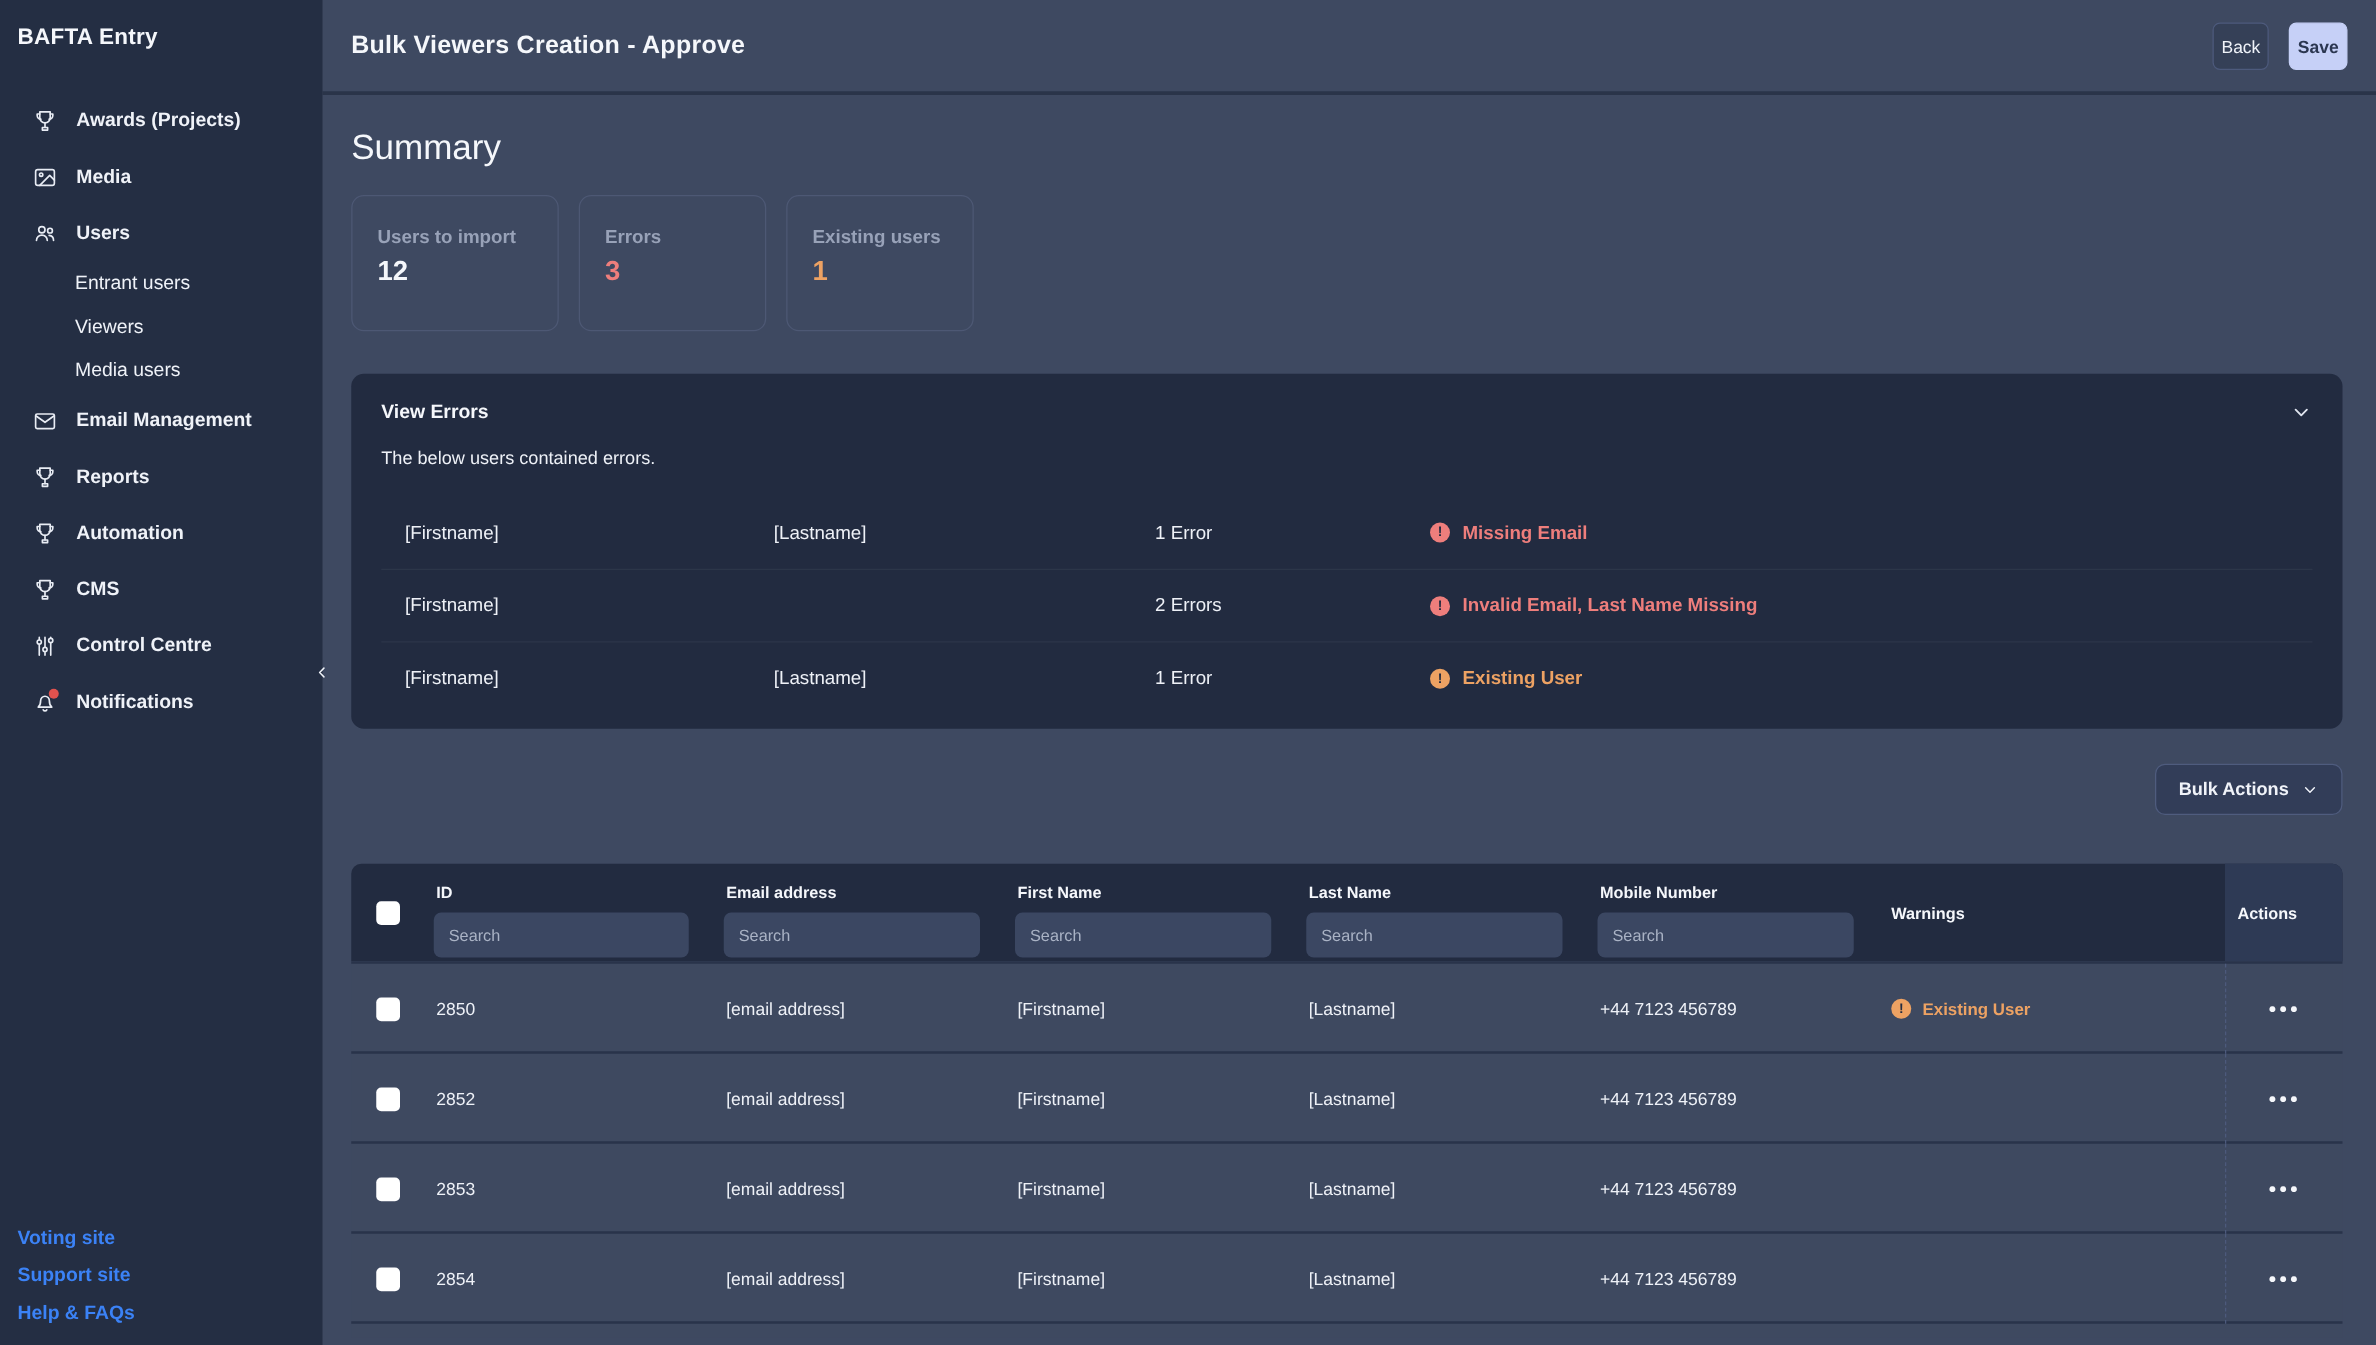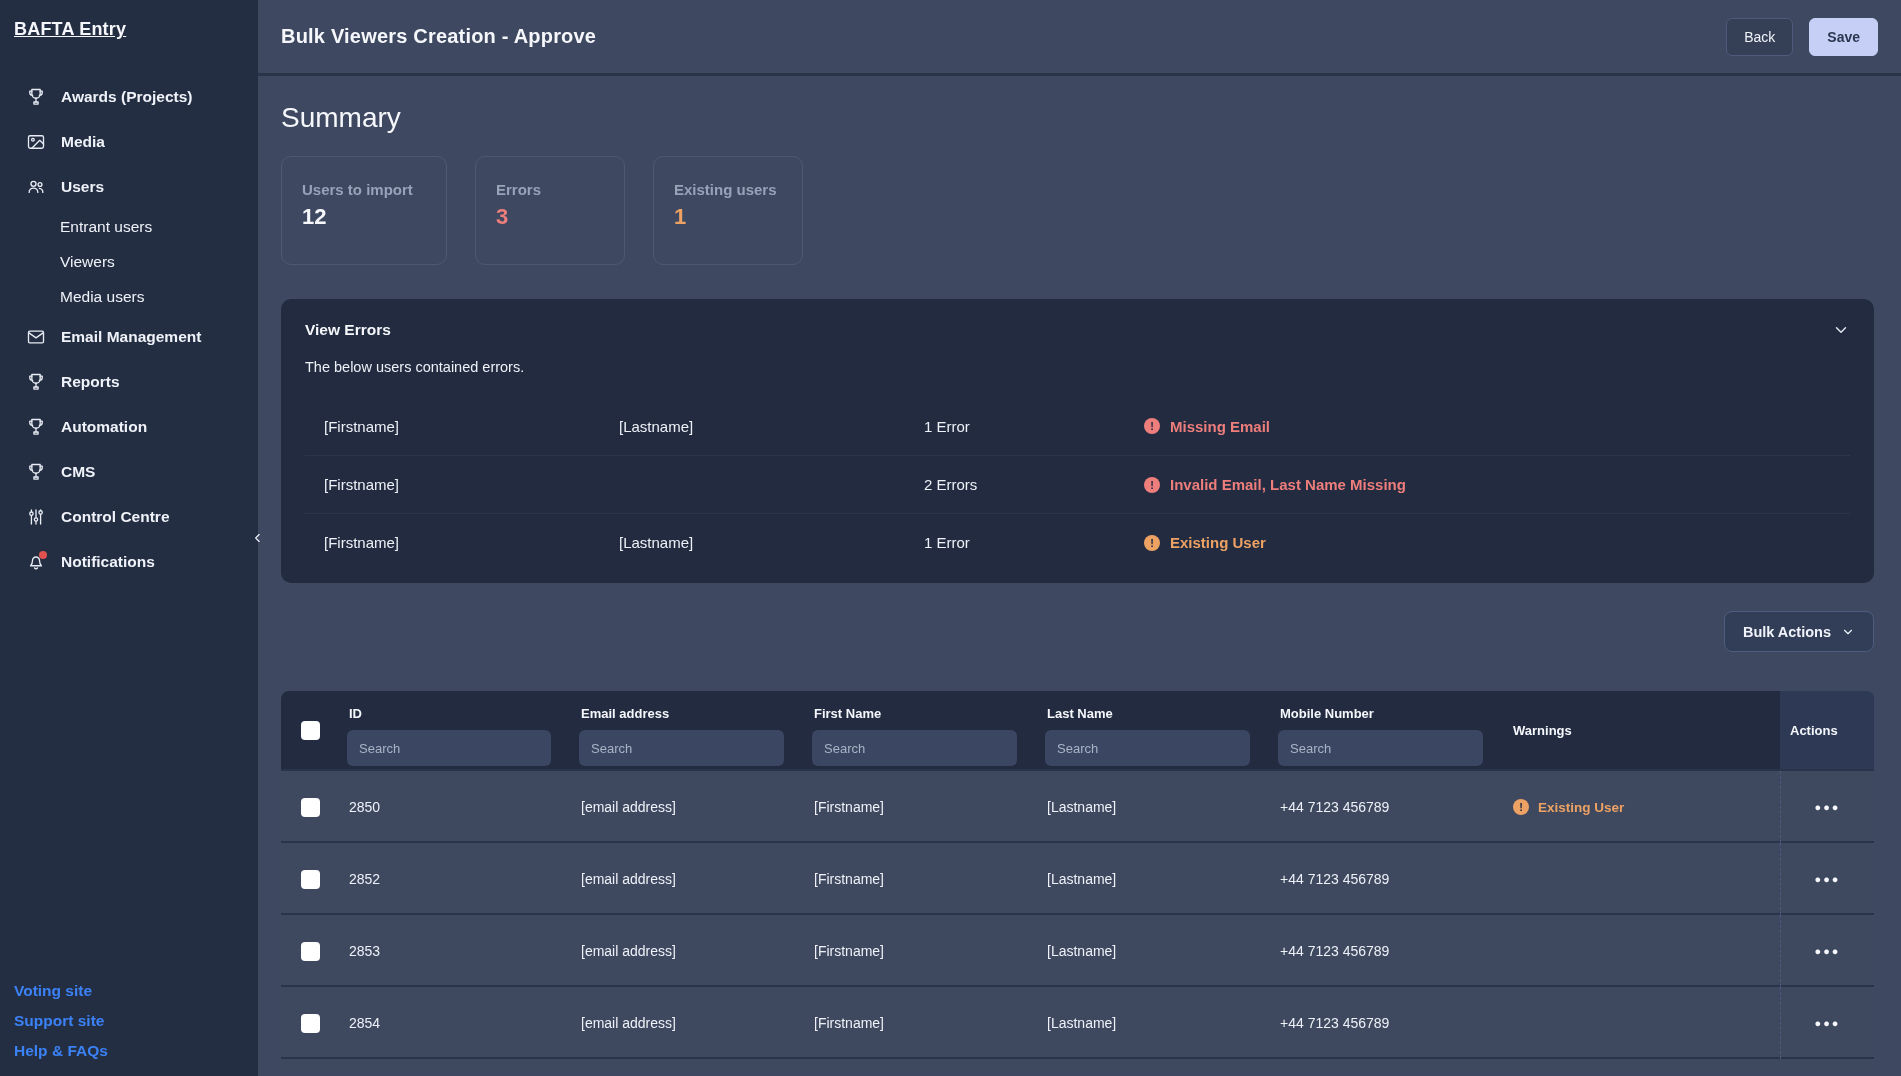--- a/index.html
+++ b/index.html
@@ -8,21 +8,21 @@
     font-family:"Liberation Sans", sans-serif;
     background:#3e4961; color:#eef1f7;
     display:flex;
   }
   
   .sidebar {
     width:258px; min-width:258px; height:1076px;
     background:#242e43; position:relative;
     display:flex; flex-direction:column;
   }
-  .app-title { padding:19px 20px 0 14px; font-size:18px; font-weight:700; letter-spacing:.2px; color:#f5f7fb;text-decoration:underline; }
+  .app-title { padding:19px 20px 0 14px; font-size:18px; font-weight:700; letter-spacing:.2px; color:#f5f7fb; }
   .nav { margin-top:34px; }
   .nav-item {
     display:flex; align-items:center; gap:15px;
     height:45px; padding-left:26px;
     font-size:15.5px; font-weight:600; color:#eff2f8; cursor:pointer;
   }
   .nav-sub { height:35px; padding-left:60px; font-weight:500; }
   .ic { width:20px; height:20px; fill:none; stroke:#e8ecf4; stroke-width:1.6; stroke-linecap:round; stroke-linejoin:round; flex:0 0 20px; }
   .icon-wrap { position:relative; width:20px; height:20px; flex:0 0 20px; }
   .bell-dot { position:absolute; top:-1px; right:-1px; width:8px; height:8px; border-radius:50%; background:#e0524e; }
@@ -35,28 +35,28 @@
 
   
   .main { flex:1; display:flex; flex-direction:column; }
   .topbar {
     height:76px; min-height:76px; padding:0 23px;
     display:flex; align-items:center; justify-content:space-between;
     border-bottom:3px solid #2a3449;
   }
   .page-title { font-size:20px; font-weight:700; letter-spacing:.2px; color:#f5f7fb; }
   .topbar-actions { display:flex; gap:16px; }
-  .btn { font-family:inherit; font-size:14px; font-weight:500; border-radius:6px; cursor:pointer; padding:10px 17px; }
+  .btn { font-family:inherit; font-size:14px; font-weight:500; border-radius:6px; cursor:pointer; padding:10px 6px; }
   .btn-back { background:rgba(18,26,44,.18); color:#f0f3f9; border:1px solid #4d5a7c; }
   .btn-save { background:#c6d0f7; color:#2b3650; border:1px solid #c6d0f7; font-weight:600; }
 
   .content { padding:18px 27px 0 23px; }
   .section-title { font-size:28px; font-weight:400; color:#f5f7fb; margin:8px 0 22px 0; }
 
-  .cards { display:flex; gap:28px; }
+  .cards { display:flex; gap:16px; }
   .card {
     border:1px solid #4d5874; border-radius:10px;
     height:109px; padding:24px 20px 0 20px; cursor:default;
   }
   .card:nth-child(1){ width:166px; } .card:nth-child(2){ width:150px; } .card:nth-child(3){ width:150px; }
   .card-label { font-size:15px; font-weight:600; color:#98a2b8; }
   .card-value { font-size:22px; font-weight:700; margin-top:6px; color:#f5f7fb; }
   .val-error { color:#ee7e7c; } .val-warn { color:#eda263; }
 
   

